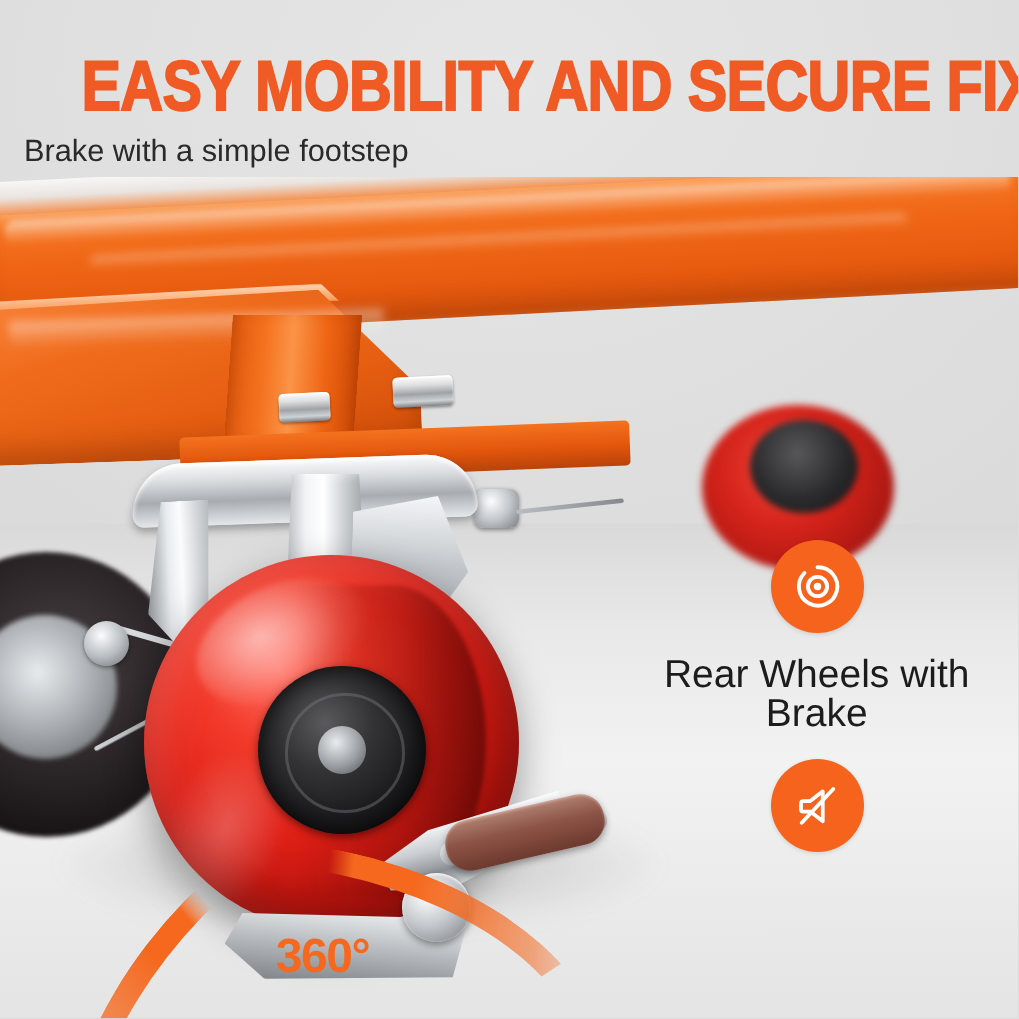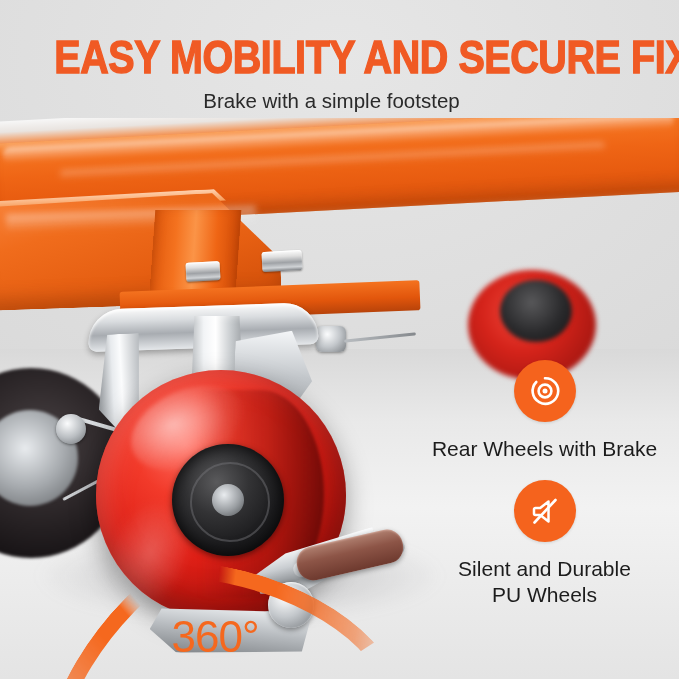--- a/index.html
+++ b/index.html
@@ -24,25 +24,26 @@
     font-size:47px;
     line-height:50px;
     letter-spacing:-0.5px;
     transform:scaleX(0.84);
     transform-origin:50% 50%;
     white-space:nowrap;
     -webkit-text-stroke:1.4px #f05a24;
   }
   .subhead{
     position:absolute;left:0;right:16px;top:88px;
-    text-align:center;
+    text-align:left;
     color:#2a2a2a;
     font-size:20.5px;
     line-height:26px;
     white-space:nowrap;
+    padding-left:16px;
   }
 
   
   .photo{
     position:absolute;left:0;top:118px;width:679px;height:561px;
     overflow:hidden;
   }
   
   .floor{
     position:absolute;left:-40px;right:-40px;bottom:0;height:330px;
@@ -303,22 +304,22 @@
   .arc-r{
     border-top-color:#f5681e;
     transform:rotate(12deg);
     -webkit-mask-image:linear-gradient(265deg, rgba(0,0,0,0) 4%, rgba(0,0,0,.55) 16%, #000 36%, #000 46%, rgba(0,0,0,0) 50%);
             mask-image:linear-gradient(265deg, rgba(0,0,0,0) 4%, rgba(0,0,0,.55) 16%, #000 36%, #000 46%, rgba(0,0,0,0) 50%);
   }
   .badge-360{
     position:absolute;left:0;width:430px;bottom:20px;
     text-align:center;
     color:#f5681e;
-    font-weight:normal;
-    font-size:44px;
+    font-weight:bold;
+    font-size:32px;
     line-height:44px;
     letter-spacing:-1px;
   }
 
   
   .features{
     position:absolute;right:0;top:360px;width:269px;
   }
   .feature{
     width:100%;text-align:center;margin-bottom:18px;
@@ -326,21 +327,21 @@
   .f-icon{
     width:62px;height:62px;border-radius:50%;
     background:#f5631d;
     margin:0 auto 14px auto;
     display:flex;align-items:center;justify-content:center;
     box-shadow:0 1px 3px rgba(0,0,0,.12);
   }
   .f-icon svg{display:block;}
   .f-text{
     color:#1c1c1c;
-    font-size:21px;
+    font-size:26px;
     line-height:26px;
   }
 </style>
 </head>
 <body>
 
 <div class="canvas">
 
   <div class="headline">EASY MOBILITY AND SECURE FIXATION</div>
   <div class="subhead">Brake with a simple footstep</div>
@@ -421,21 +422,17 @@
       </div>
     </div>
 
     <div class="feature">
       <div class="f-icon">
         <svg width="34" height="34" viewBox="0 0 34 34" aria-hidden="true">
           <path d="M20.5 7.5 L12.2 14.0 H7.4 A1.4 1.4 0 0 0 6 15.4 V19.6 A1.4 1.4 0 0 0 7.4 21 H12.2 L20.5 27.5 Z" fill="none" stroke="#ffffff" stroke-width="2.5" stroke-linejoin="round" stroke-linecap="round"></path>
           <line x1="6.5" y1="28.5" x2="27.5" y2="6.0" stroke="#ffffff" stroke-width="2.6" stroke-linecap="round"></line>
         </svg>
       </div>
-      <div class="f-text">
-        <div>Silent and Durable</div>
-        <div>PU Wheels</div>
-      </div>
     </div>
 
   </div>
 
 </div>
 
 </body></html>

